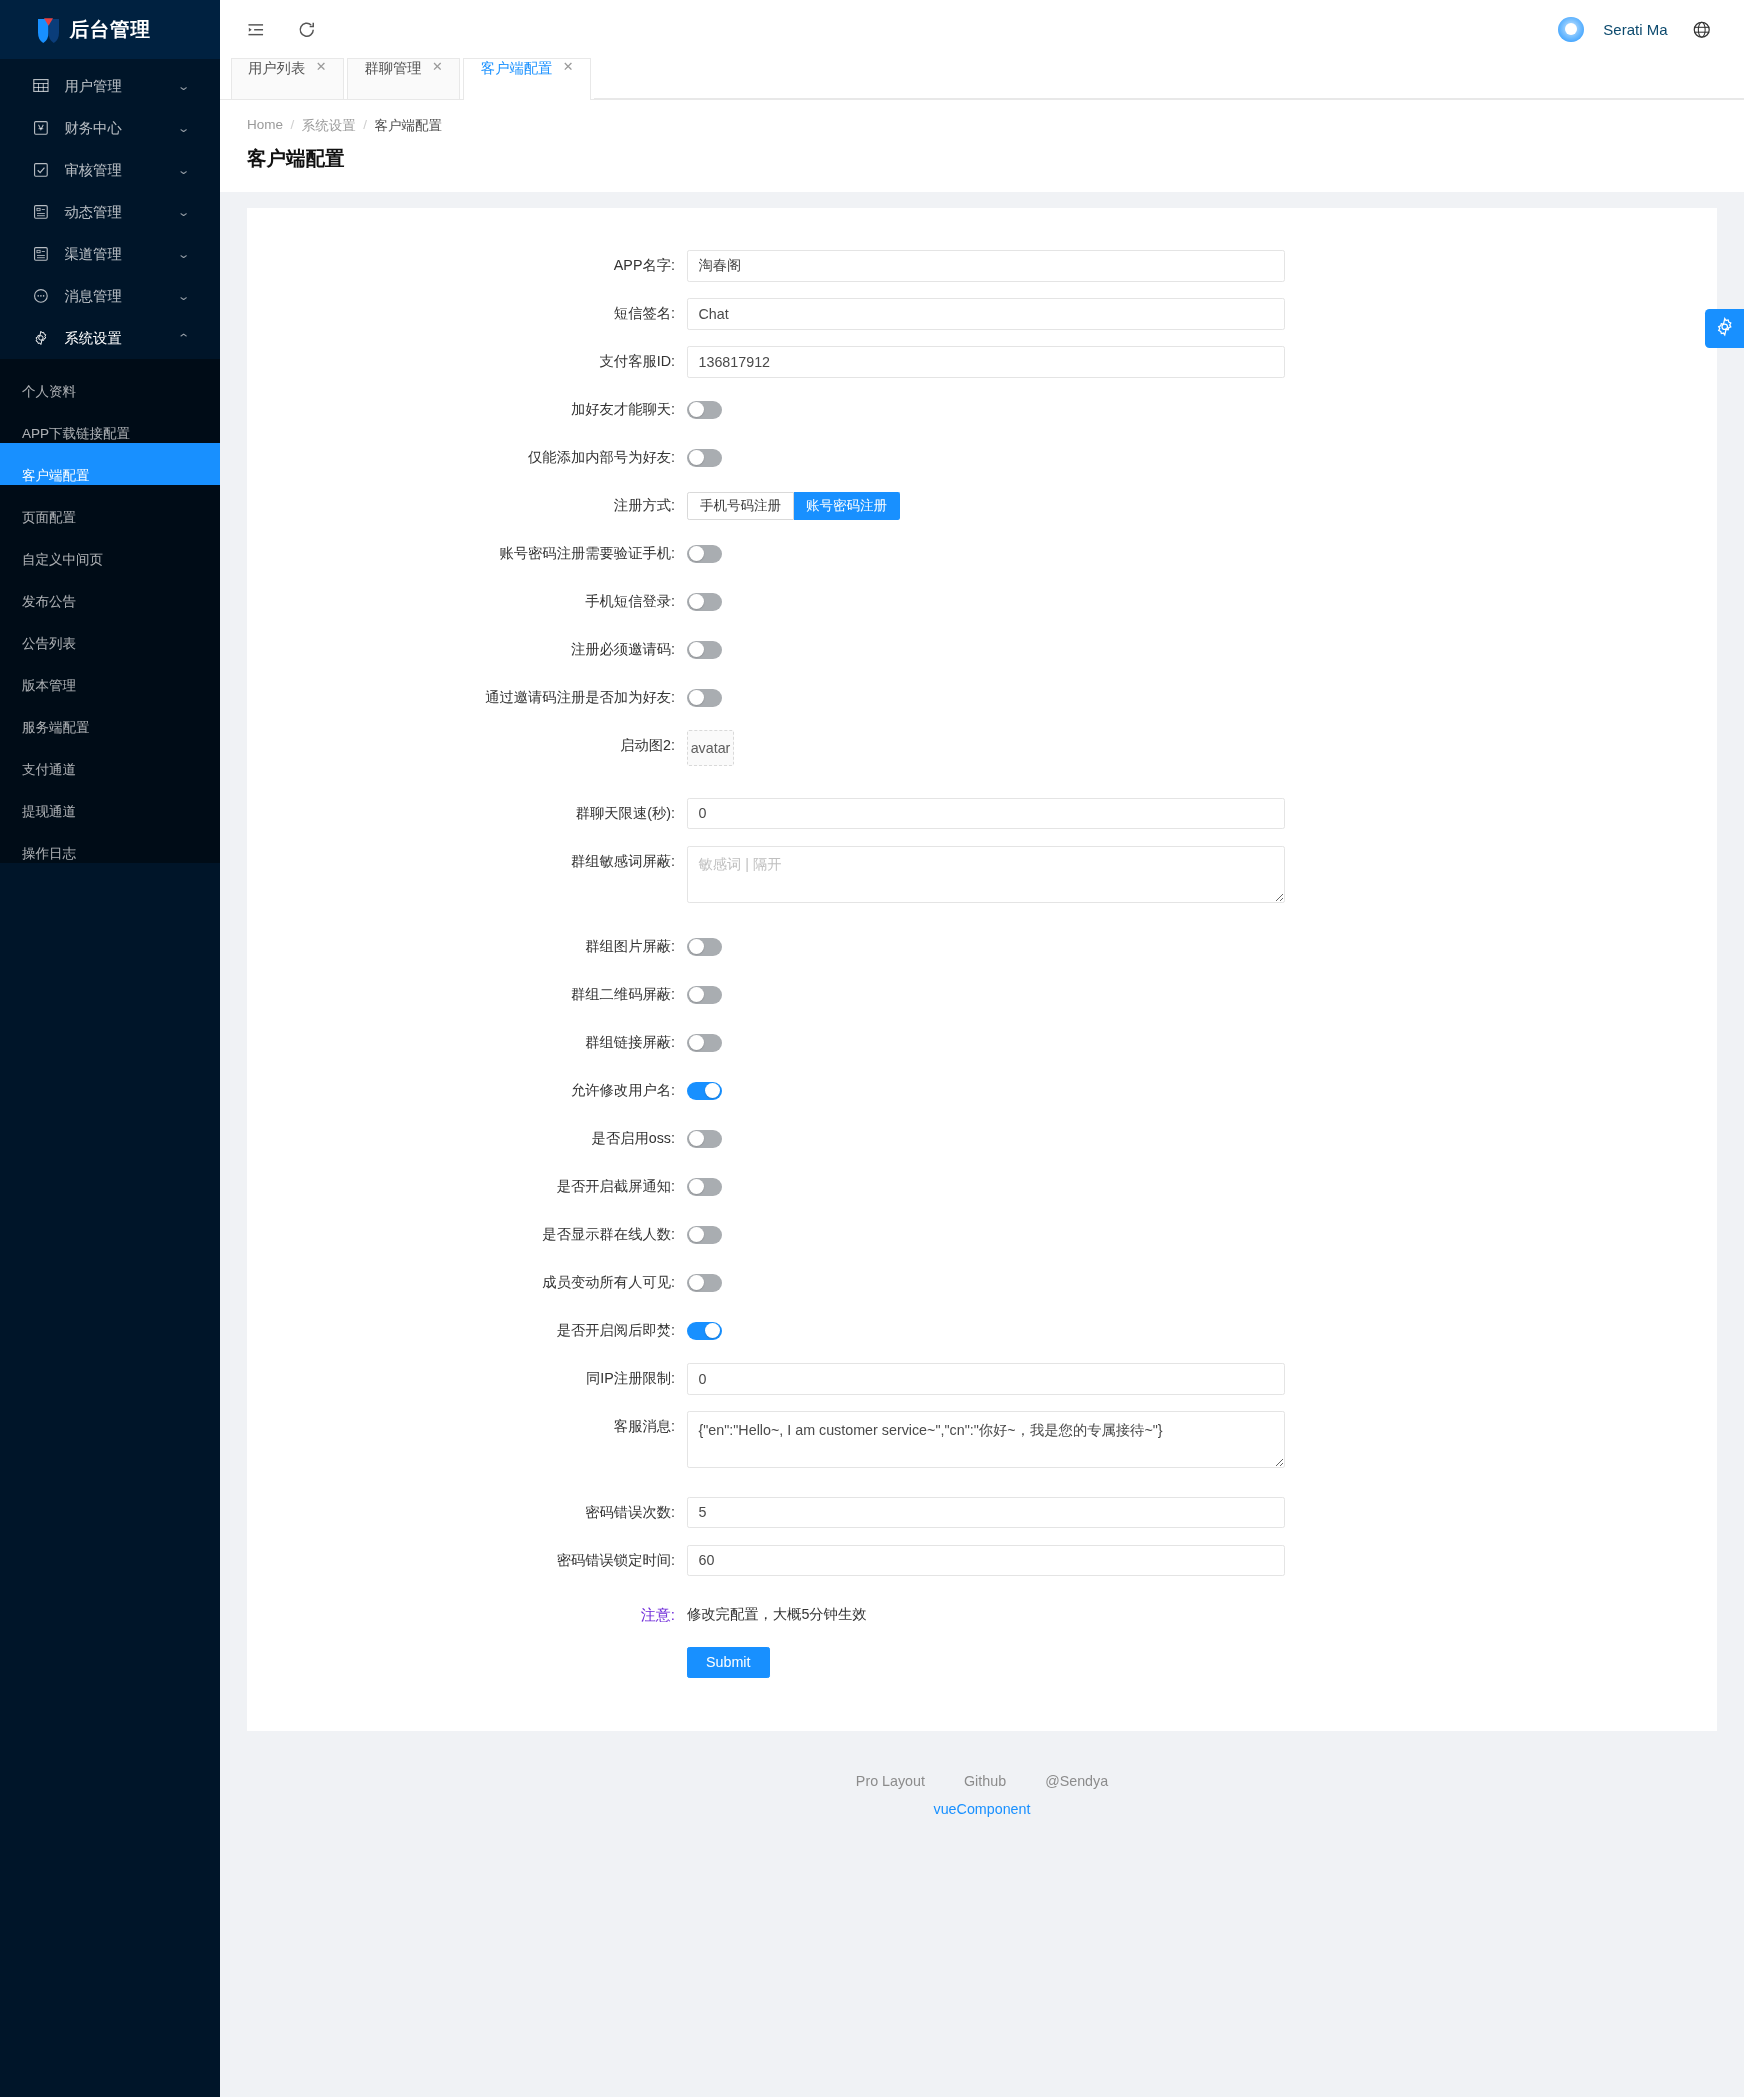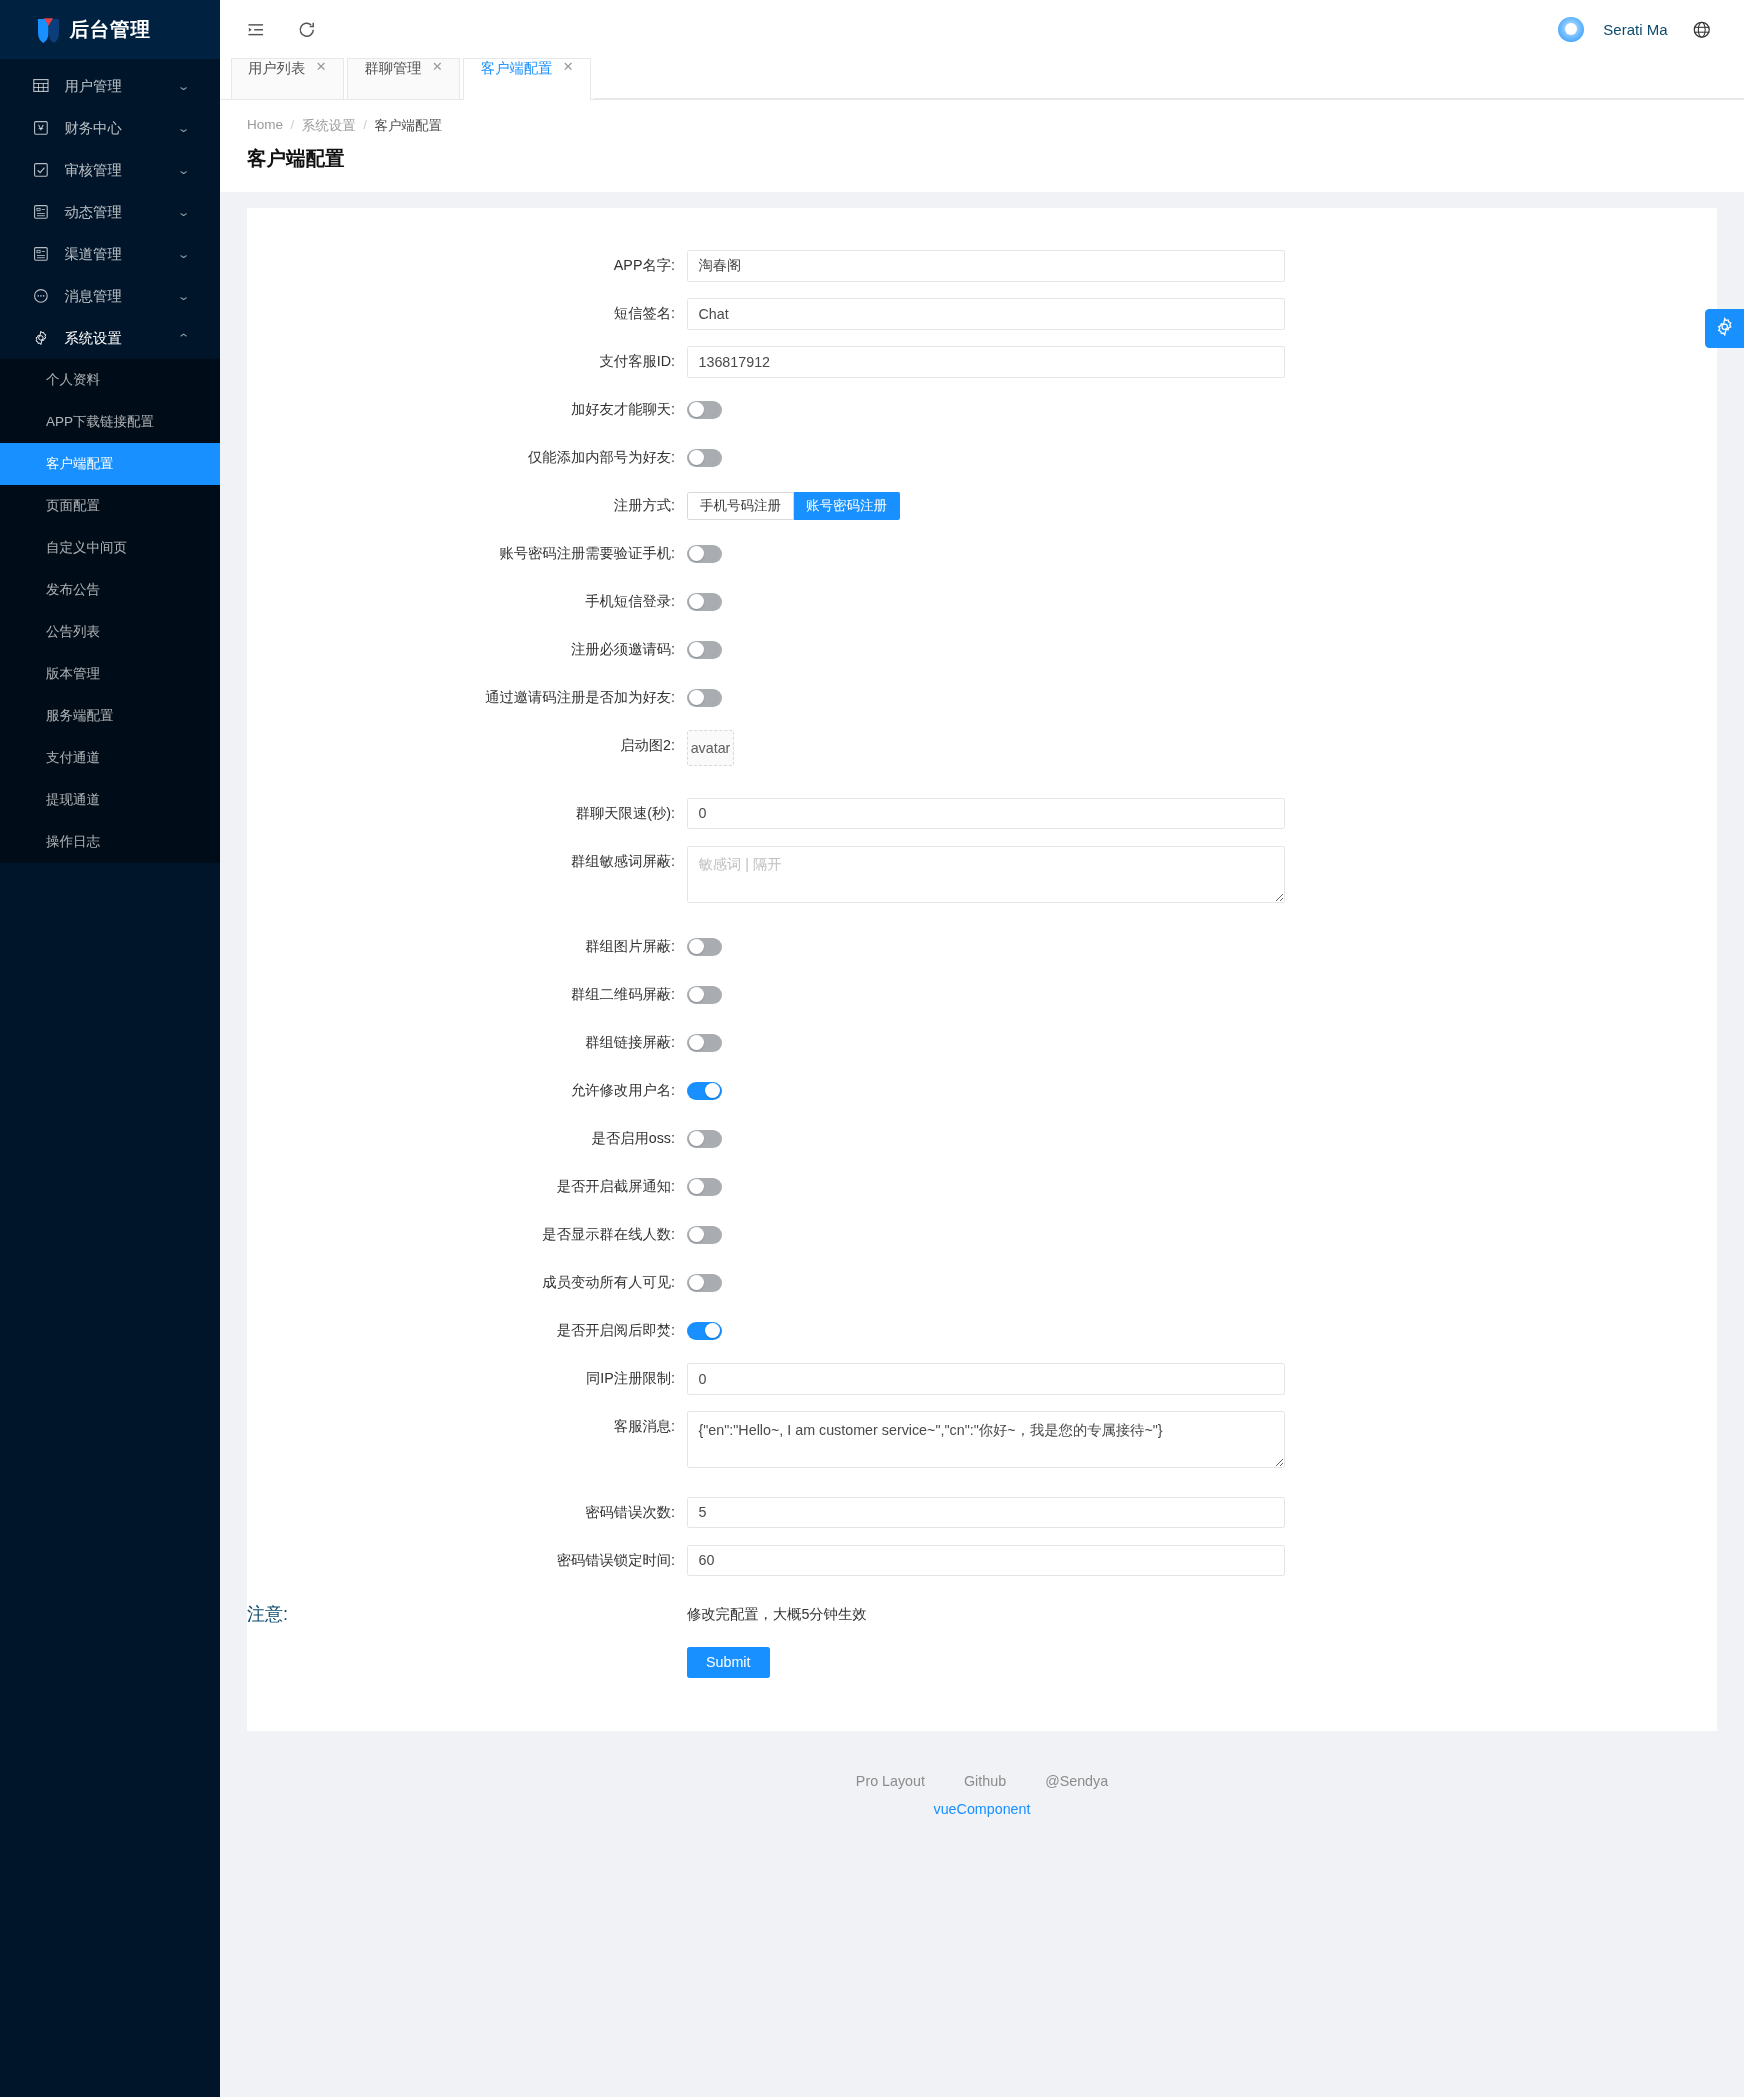--- a/index.html
+++ b/index.html
@@ -57,22 +57,22 @@
   .menu-item .mi-arrow {
     font-size: 11.3px;
     color: rgba(255,255,255,.6);
     transform: scaleX(1.4);
   }
   .menu-item.active-parent { color: #fff; }
   .submenu { background: #000c17; }
   .sub-item {
     height: 42px;
     display: flex;
-    align-items: center;
-    padding-left: 46px;
+    align-items: flex-end;
+    padding-left: 22px;
     font-size: 13.5px;
     color: rgba(255,255,255,.68);
     cursor: pointer;
     white-space: nowrap;
   }
   .sub-item.selected { background: #1890ff; color: #fff; }
 
   
   .right {
     flex: 1 1 auto;
@@ -262,22 +262,22 @@
     border-radius: 2.3px;
     display: flex; align-items: center; justify-content: center;
     font-size: 14.3px; color: #5e5e5e;
     cursor: pointer;
   }
   .uploader.big { width: 101px; height: 38px; }
   .uploader.small { width: 47px; height: 36px; }
 
   .note-row { display: flex; margin-bottom: 16.5px; }
   .note-label {
-    width: 440px; flex: 0 0 440px; padding-right: 12px;
-    font-size: 18px; color: #0c4a6e; line-height: 25.5px; white-space: nowrap;
+    width: 440px; flex: 0 0 440px; text-align: right; padding-right: 12px;
+    font-size: 15px; color: #6d28d9; line-height: 25.5px; white-space: nowrap;
   }
   .note-text { font-size: 14.3px; color: #333; line-height: 25.5px; }
 
   .submit-row { display: flex; margin-top: 19.5px; }
   .submit-pad { width: 440px; flex: 0 0 440px; }
   .btn-primary {
     height: 31.5px;
     padding: 0 18px;
     background: #1890ff;
     border: 0.8px solid #1890ff;

